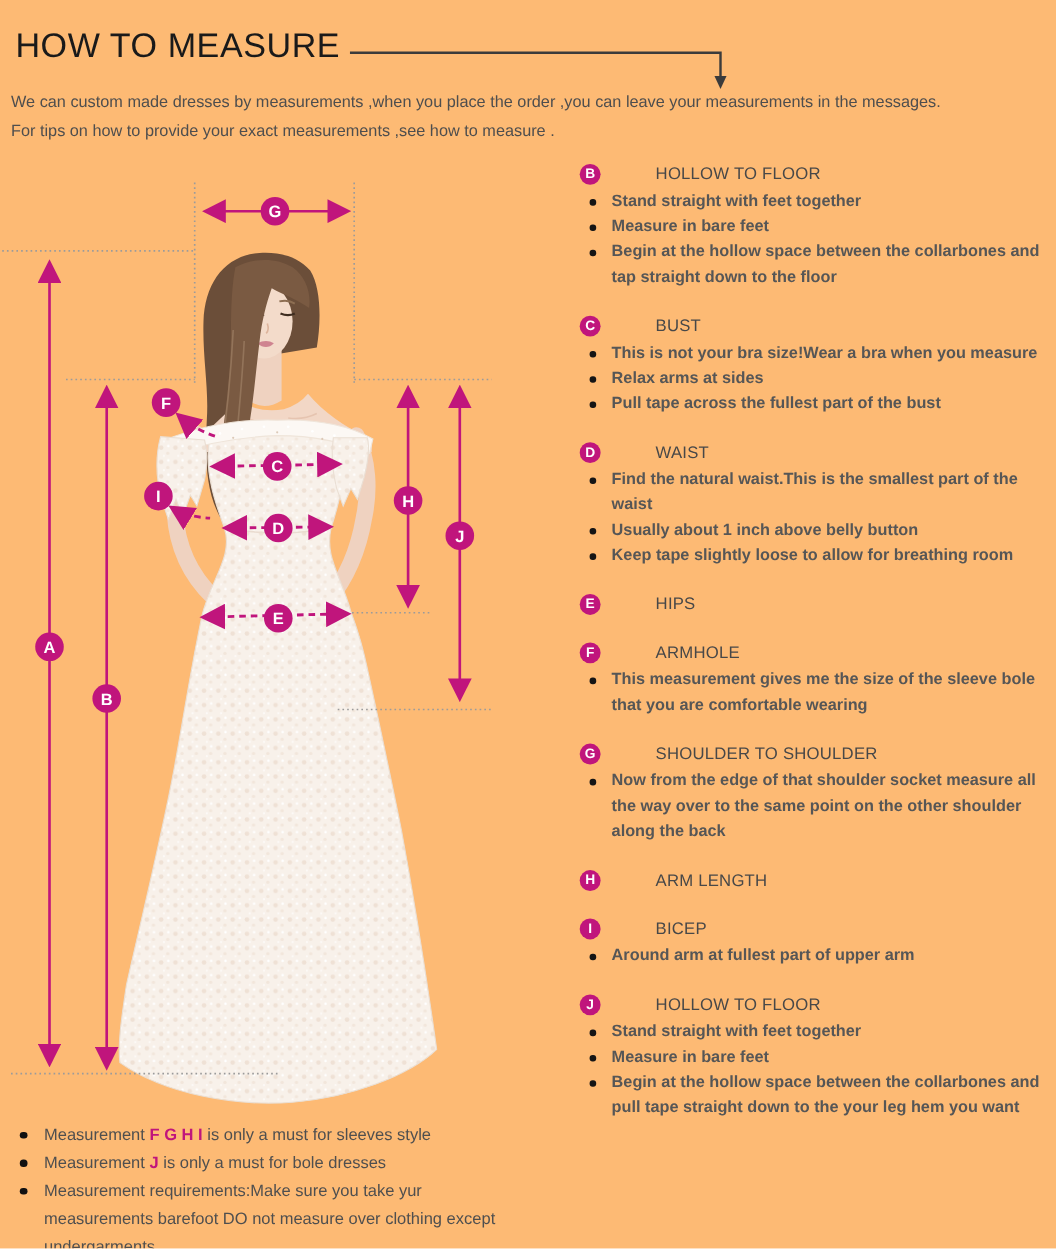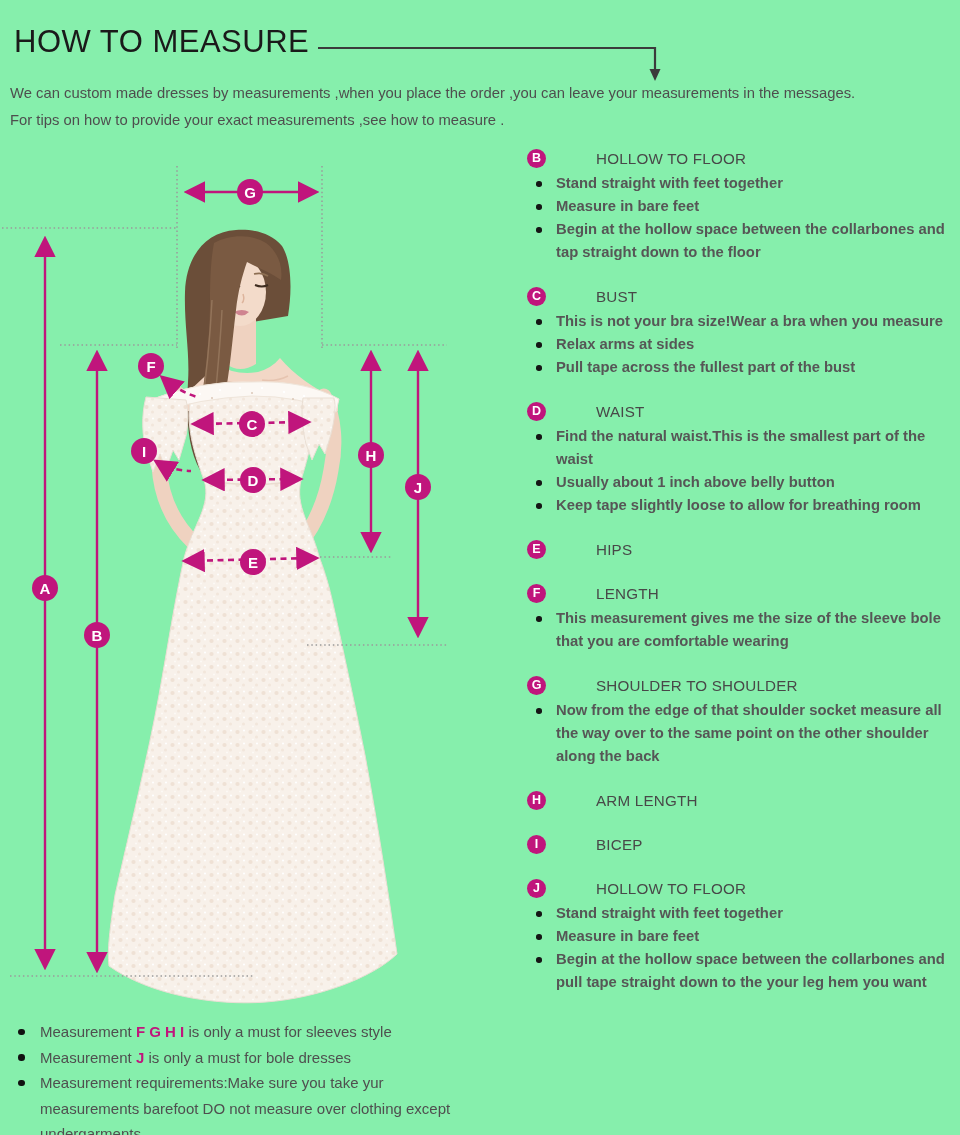--- a/index.html
+++ b/index.html
@@ -1,17 +1,17 @@
 <!DOCTYPE html>
 <html style="--accent: #c0157c;"><head>
 <meta charset="utf-8">
 <style>
   :root{ --accent:#c0157c; }
   html,body{margin:0;padding:0;background:#fff;}
-  .page{position:relative;width:960px;height:1135px;background:#86efac;
+  .page{position:relative;width:960px;height:1135px;background:#fdba74;
         font-family:"Liberation Sans",sans-serif;overflow:hidden;}
 
   .title{position:absolute;left:14px;top:24px;font-size:31px;font-weight:400;
          color:#1a1a1a;letter-spacing:.5px;}
   .elbow{position:absolute;left:318px;top:40px;}
 
   .intro{position:absolute;left:10px;top:80px;width:920px;
          font-size:14.8px;color:#4e4e4e;line-height:27px;}
 
   .figure{position:absolute;left:0;top:140px;width:520px;height:875px;}
@@ -222,21 +222,21 @@
         <div class="sec-head">
           <span class="badge">E</span>
           <span class="sec-title">HIPS</span>
         </div>
         <ul class="bullets">
         </ul>
       </div>
       <div class="section">
         <div class="sec-head">
           <span class="badge">F</span>
-          <span class="sec-title">LENGTH</span>
+          <span class="sec-title">ARMHOLE</span>
         </div>
         <ul class="bullets">
           <li>This measurement gives me the size of the sleeve bole that you are comfortable wearing</li>
         </ul>
       </div>
       <div class="section">
         <div class="sec-head">
           <span class="badge">G</span>
           <span class="sec-title">SHOULDER TO SHOULDER</span>
         </div>
@@ -248,20 +248,23 @@
         <div class="sec-head">
           <span class="badge">H</span>
           <span class="sec-title">ARM LENGTH</span>
         </div>
       </div>
       <div class="section">
         <div class="sec-head">
           <span class="badge">I</span>
           <span class="sec-title">BICEP</span>
         </div>
+        <ul class="bullets">
+          <li>Around arm at fullest part of upper arm</li>
+        </ul>
       </div>
       <div class="section">
         <div class="sec-head">
           <span class="badge">J</span>
           <span class="sec-title">HOLLOW TO FLOOR</span>
         </div>
         <ul class="bullets">
           <li>Stand straight with feet together</li>
           <li>Measure in bare feet</li>
           <li>Begin at the hollow space between the collarbones and pull tape straight down to the your leg hem you want</li>

